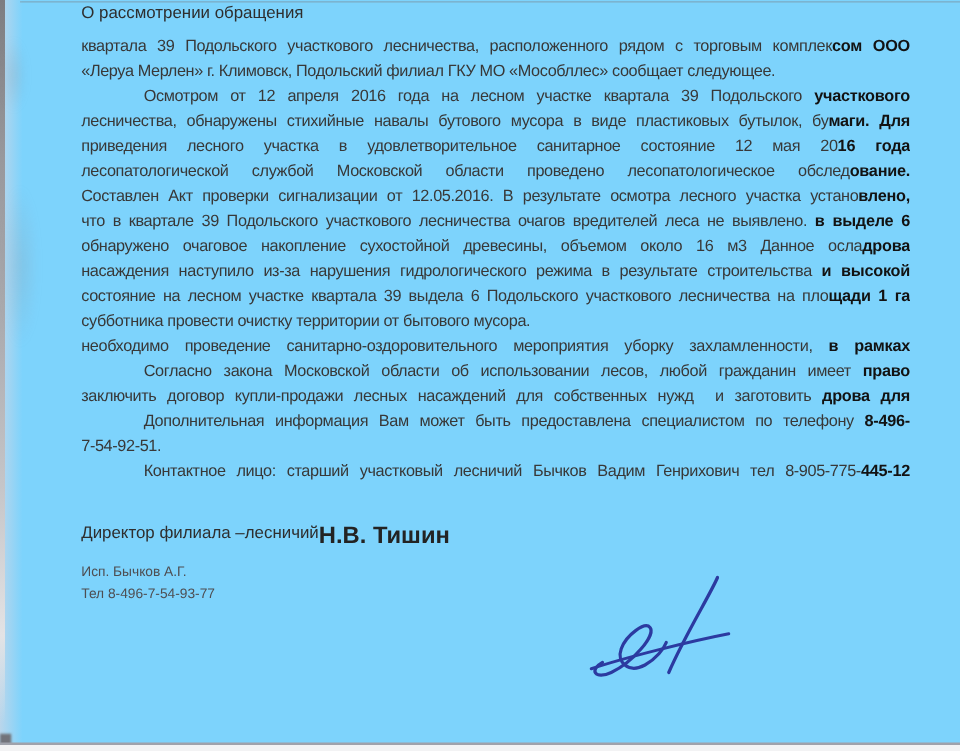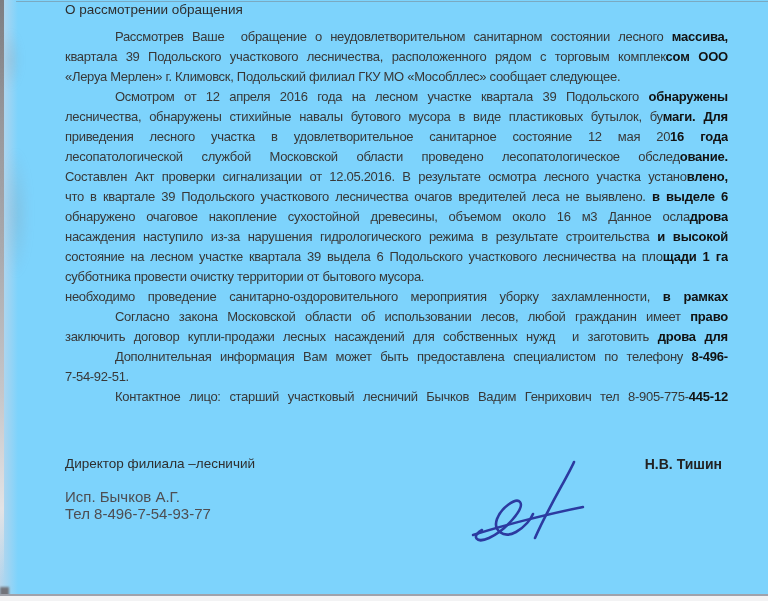--- a/index.html
+++ b/index.html
@@ -29,46 +29,45 @@
   
   .doc{position:absolute;left:65px;top:2px;width:663px;}
   .doc-header{font-size:13.5px;color:#2e2e2e;height:18px;}
   .salutation{margin-top:12px;text-align:center;font-size:13.5px;color:#2e2e2e;height:20px;}
   .body-text{margin-top:7px;font-size:13px;line-height:20px;letter-spacing:-0.3px;color:#383838;}
   .body-text .line{text-align:justify;text-align-last:justify;height:20px;overflow:hidden;}
   .body-text .line.last{text-align-last:left;}
   .body-text .line.indent{text-indent:50px;}
   .body-text b{font-weight:700;color:#121212;letter-spacing:-0.2px;}
 
-  .sig-row{margin-top:49px;display:flex;justify-content:space-between;align-items:flex-start;height:20px;}
+  .sig-row{margin-top:31px;display:flex;align-items:flex-start;height:20px;}
   .sig-title{font-size:13.5px;color:#2e2e2e;}
-  .sig-name{font-size:14px;font-weight:700;color:#232323;padding-right:6px;}
+  .sig-name{font-size:19px;font-weight:700;color:#232323;padding-right:6px;}
 
-  .executor{margin-top:12px;font-size:15px;line-height:17px;color:#4e4e52;}
+  .executor{margin-top:12px;font-size:11px;line-height:17px;color:#4e4e52;}
 
   .signature-svg{position:absolute;left:468px;top:458px;width:128px;height:92px;}
 </style>
 </head>
 <body>
 
 <div class="page">
 
   <div class="top-hairline"></div>
   <div class="left-tint"></div>
   <div class="left-edge-line"></div>
   <div class="smudge-a"></div>
   <div class="smudge-b"></div>
 
   <div class="doc">
     <div class="doc-header">О рассмотрении обращения</div>
     <div class="body-text">
-        <div class="line indent"><span>Рассмотрев Ваше &nbsp;обращение о неудовлетворительном санитарном состоянии лесного </span><b>массива,</b></div>
         <div class="line"><span>квартала 39 Подольского участкового лесничества, расположенного рядом с торговым комплек</span><b>сом ООО</b></div>
         <div class="line last"><span>«Леруа Мерлен» г. Климовск, Подольский филиал ГКУ МО «Мособллес» сообщает следующее.</span></div>
-        <div class="line indent"><span>Осмотром от 12 апреля 2016 года на лесном участке квартала 39 Подольского </span><b>обнаружены</b></div>
+        <div class="line indent"><span>Осмотром от 12 апреля 2016 года на лесном участке квартала 39 Подольского </span><b>участкового</b></div>
         <div class="line"><span>лесничества, обнаружены стихийные навалы бутового мусора в виде пластиковых бутылок, бу</span><b>маги. Для</b></div>
         <div class="line"><span>приведения лесного участка в удовлетворительное санитарное состояние 12 мая 20</span><b>16 года</b></div>
         <div class="line"><span>лесопатологической службой Московской области проведено лесопатологическое обслед</span><b>ование.</b></div>
         <div class="line"><span>Составлен Акт проверки сигнализации от 12.05.2016. В результате осмотра лесного участка устано</span><b>влено,</b></div>
         <div class="line"><span>что в квартале 39 Подольского участкового лесничества очагов вредителей леса не выявлено. </span><b>в выделе 6</b></div>
         <div class="line"><span>обнаружено очаговое накопление сухостойной древесины, объемом около 16 м3 Данное осла</span><b>дрова</b></div>
         <div class="line"><span>насаждения наступило из-за нарушения гидрологического режима в результате строительства </span><b>и высокой</b></div>
         <div class="line"><span>состояние на лесном участке квартала 39 выдела 6 Подольского участкового лесничества на пло</span><b>щади 1 га</b></div>
         <div class="line last"><span>субботника провести очистку территории от бытового мусора.</span></div>
         <div class="line"><span>необходимо проведение санитарно-оздоровительного мероприятия уборку захламленности, </span><b>в рамках</b></div>

